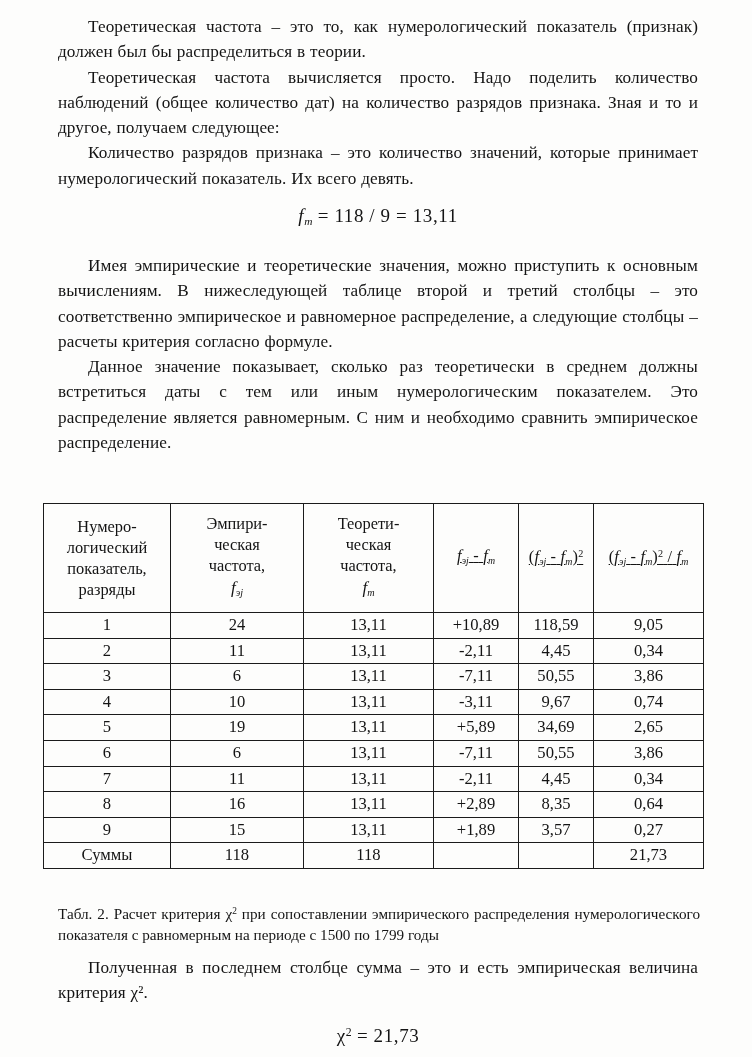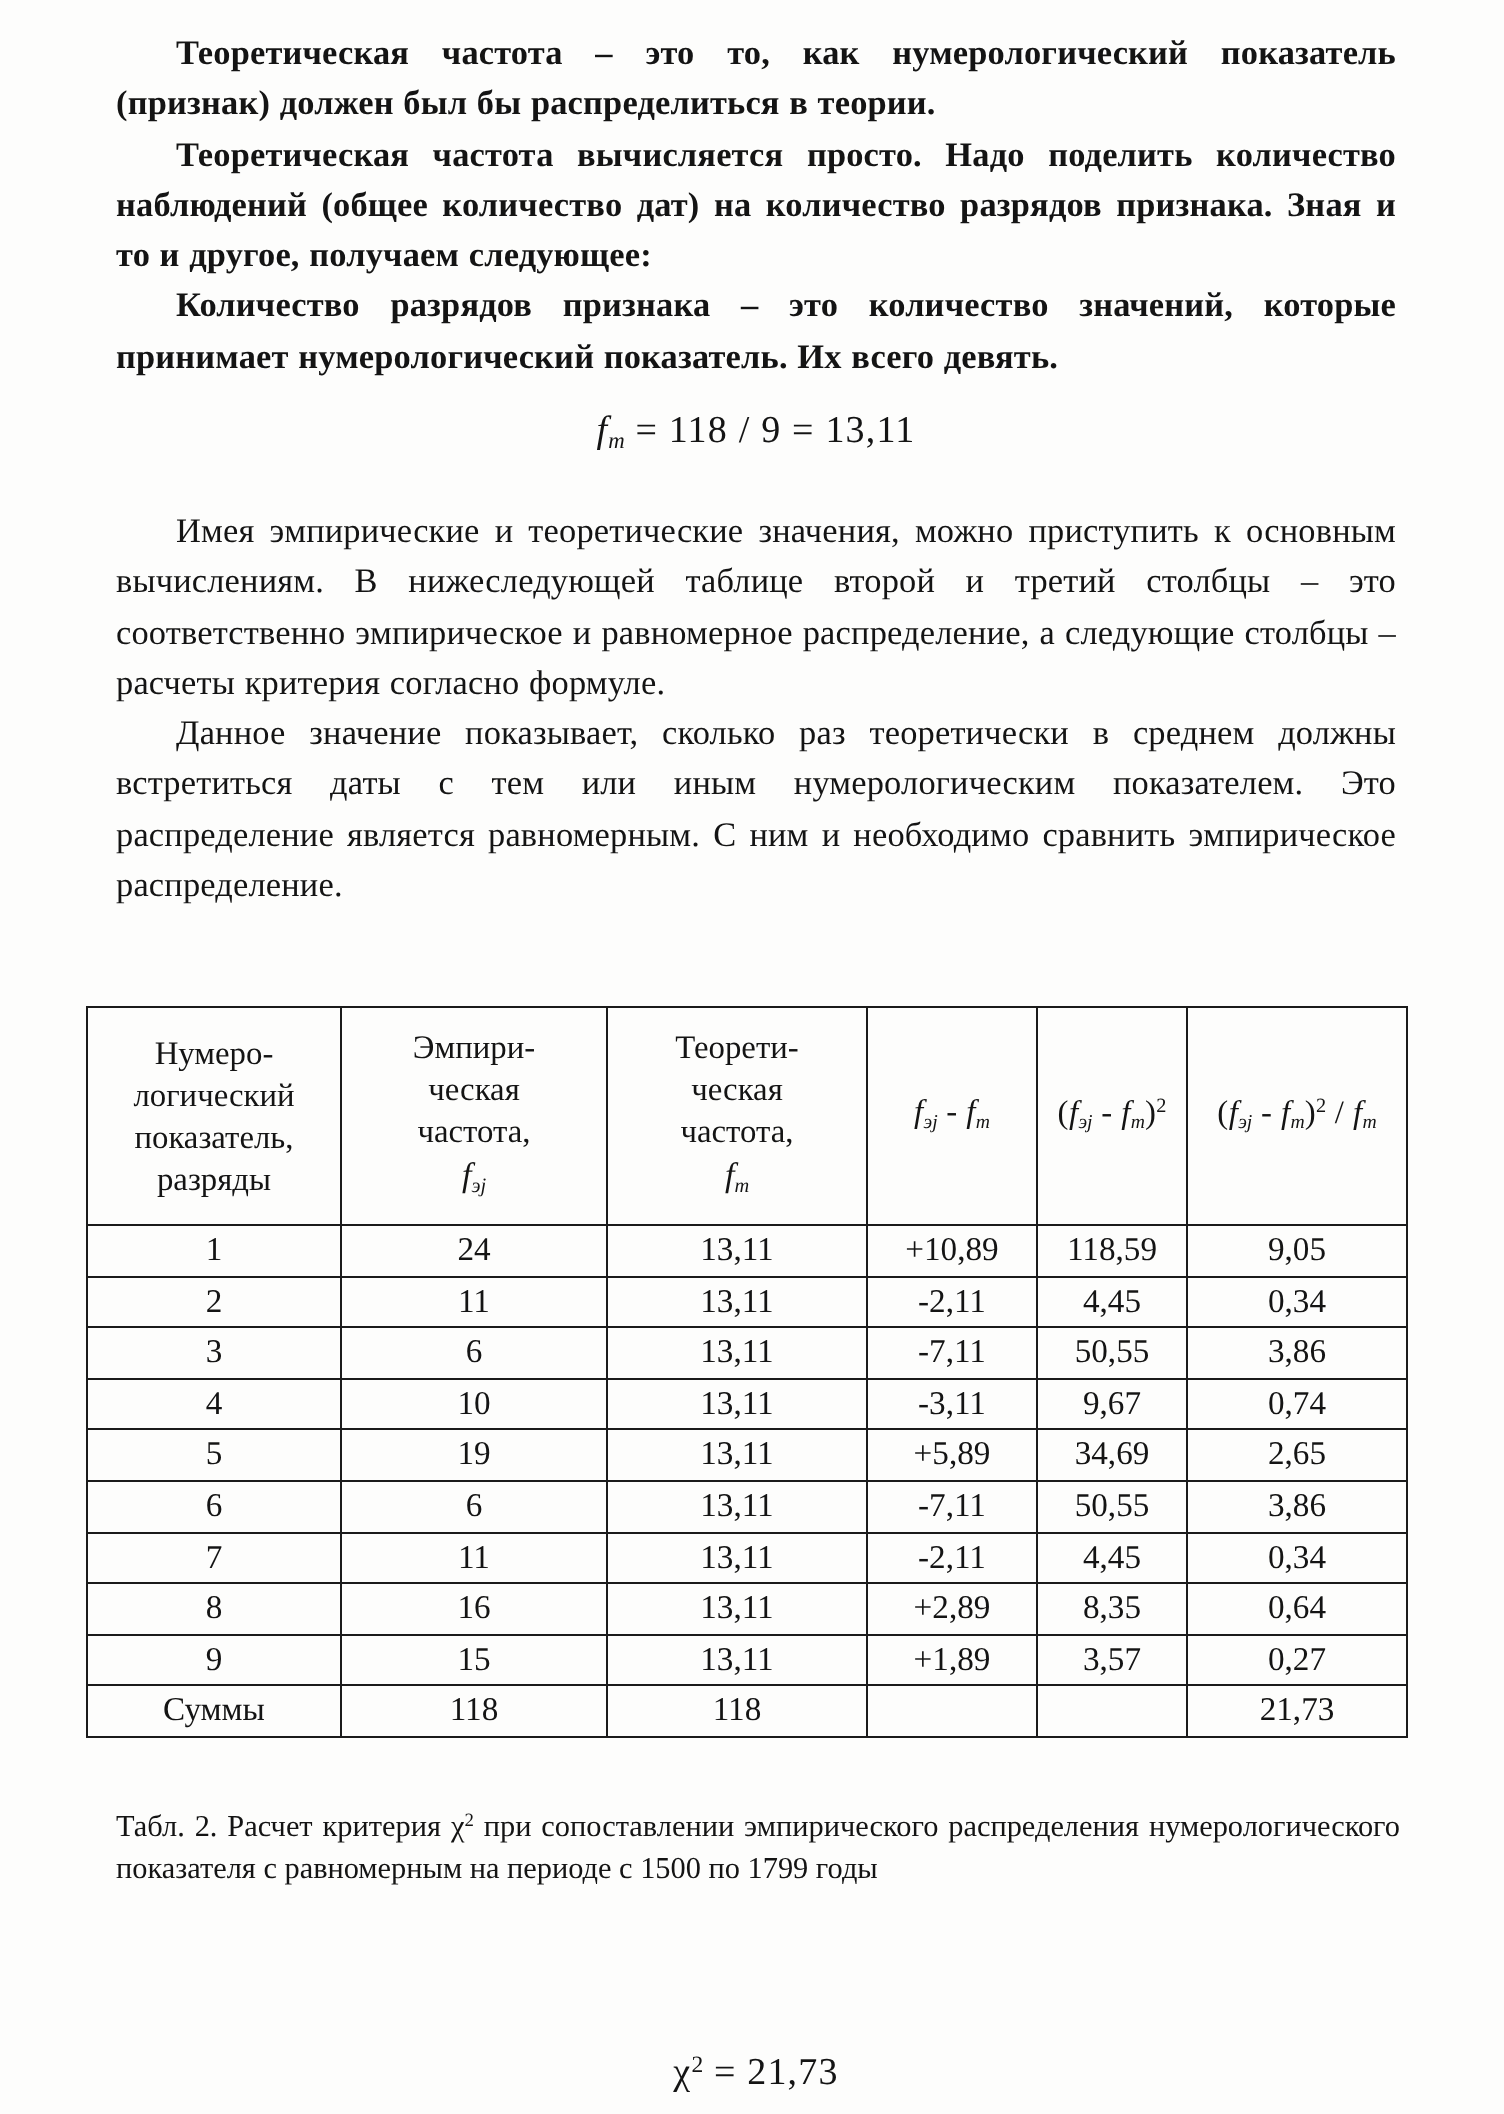--- a/index.html
+++ b/index.html
@@ -103,20 +103,21 @@
     display: block;
     font-style: italic;
     font-size: 17px;
     margin-top: 1px;
   }
   th.formula-head {
     font-style: italic;
     font-size: 15.6px;
     letter-spacing: 0.2px;
     white-space: nowrap;
+    text-decoration: underline;
   }
   th.formula-head .rom { font-style: normal; }
 
   .caption {
     position: absolute;
     left: 58px;
     width: 642px;
     top: 860px;
     font-size: 15.2px;
     line-height: 21.5px;
@@ -124,21 +125,21 @@
     text-indent: 0;
     margin-top: 41px;
   }
   .caption .nowrapx { white-space: nowrap; }
 </style>
 </head>
 <body>
 
 <div class="page">
 
-  <div class="textblock" style="top:14px;font-weight:bold;">
+  <div class="textblock" style="top:14px;">
     <p class="para">Теоретическая частота – это то, как нумерологический показатель (признак) должен был бы распределиться в теории.</p>
     <p class="para">Теоретическая частота вычисляется просто. Надо поделить количество наблюдений (общее количество дат) на количество разрядов признака. Зная и то и другое, получаем следующее:</p>
     <p class="para">Количество разрядов признака – это количество значений, которые принимает нумерологический показатель. Их всего девять.</p>
   </div>
 
   <div class="textblock formula" style="top:203px;">
     <span class="it">f</span><sub class="sb">т</sub>
     <span>= 118 / 9 = 13,11</span>
   </div>
 
@@ -274,19 +275,22 @@
         <td>118</td>
         <td></td>
         <td></td>
         <td>21,73</td>
       </tr>
     </tbody>
   </table>
 
   <div class="caption"><span>Табл. 2. Расчет критерия </span><span class="nowrapx"><span>χ</span><sup class="sp">2</sup></span><span> при сопоставлении эмпирического распределения нумерологического показателя с равномерным на периоде с 1500 по 1799 годы</span></div>
 
+  <div class="textblock" style="top:955px;">
+    <p class="para">Полученная в последнем столбце сумма – это и есть эмпирическая величина критерия χ².</p>
+  </div>
 
   <div class="textblock formula" style="top:1020px;">
     <span><span>χ</span><sup class="sp">2</sup></span>
     <span>= 21,73</span>
   </div>
 
 </div>
 
 </body></html>

